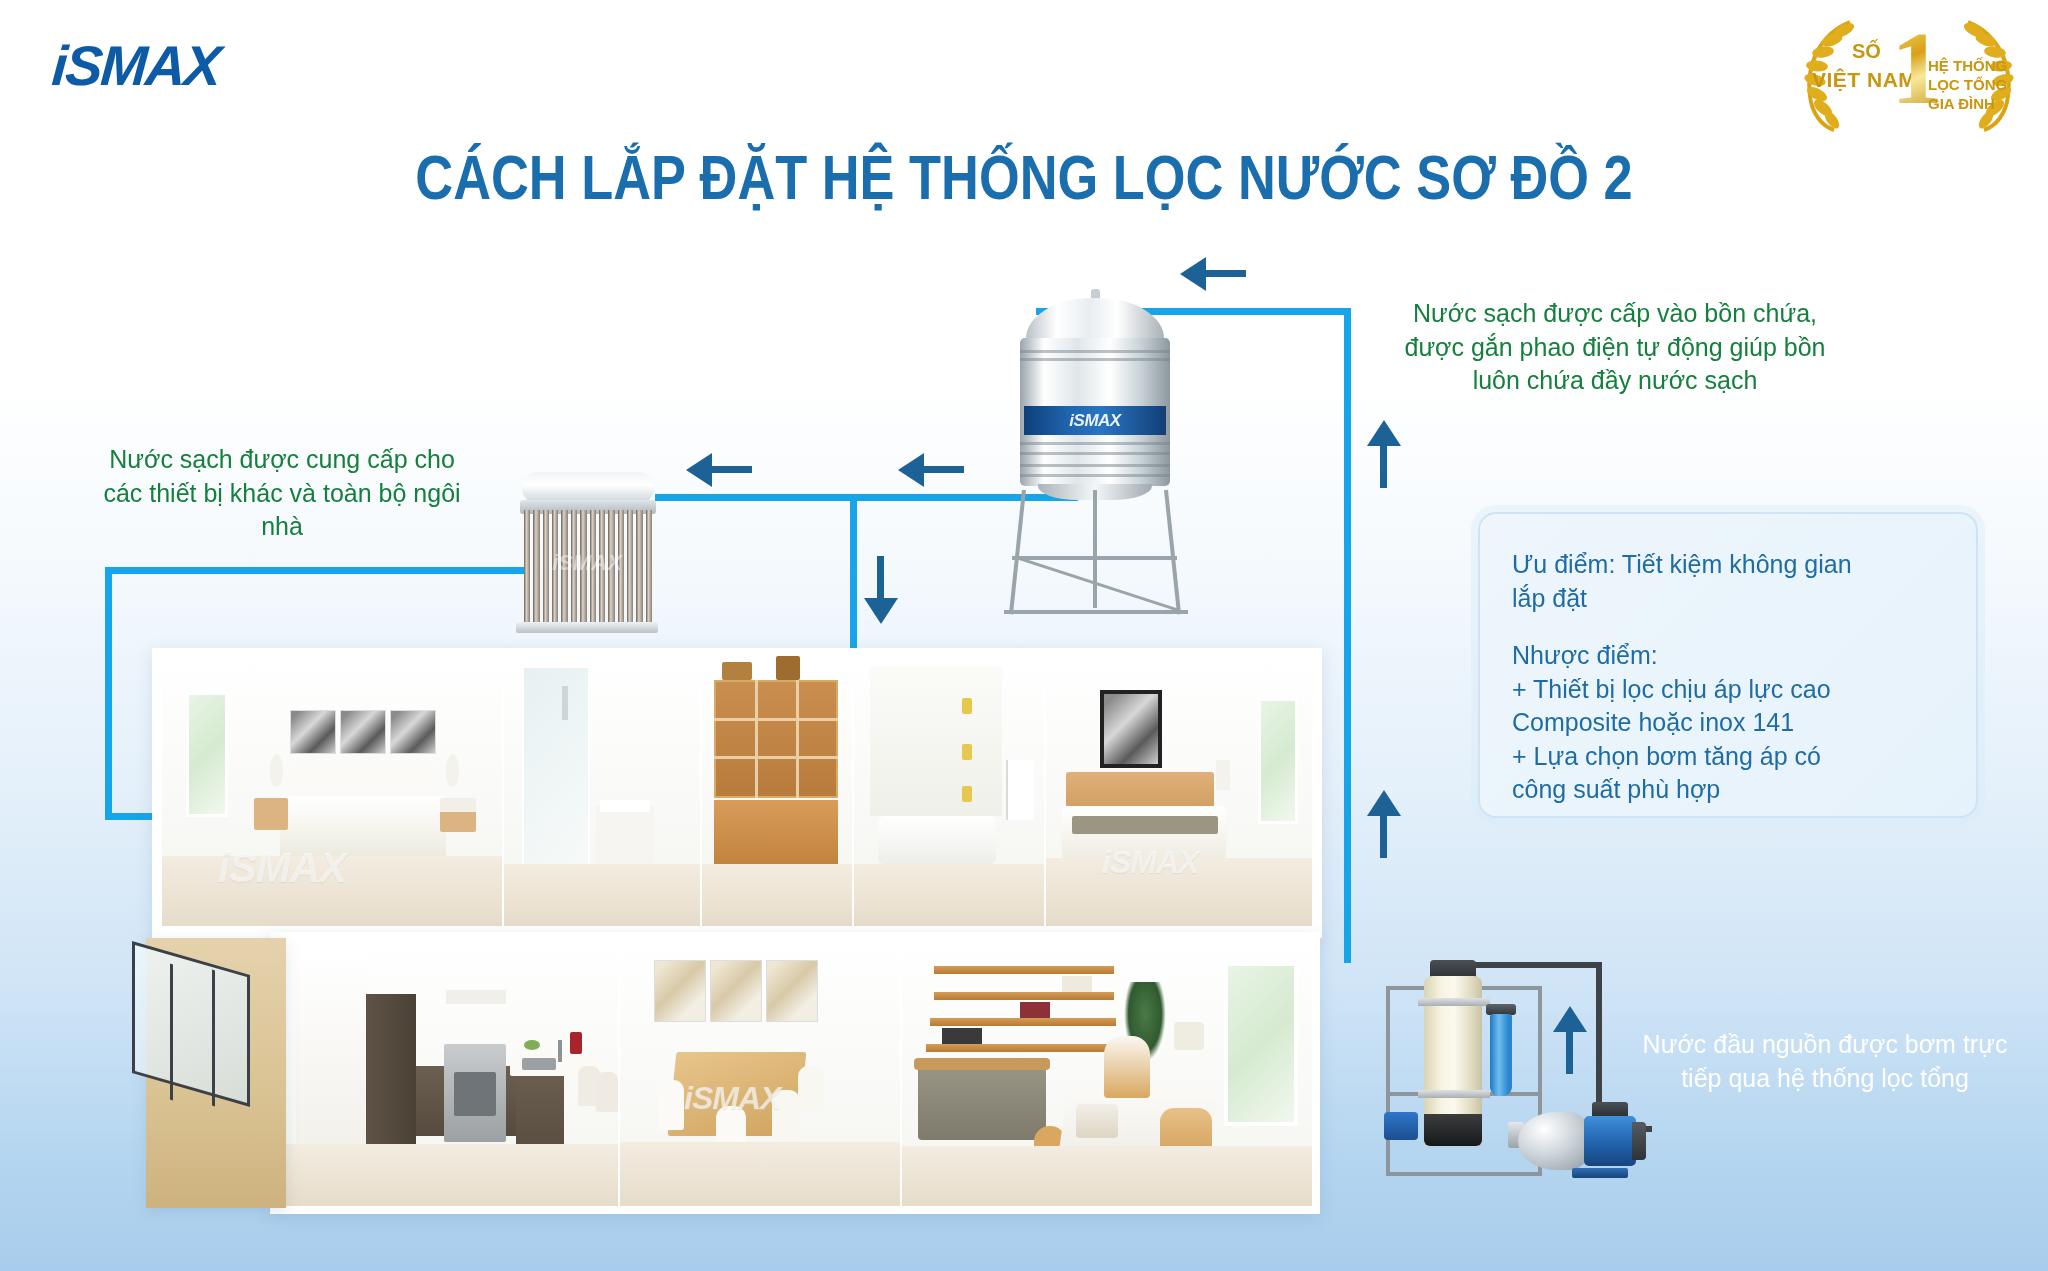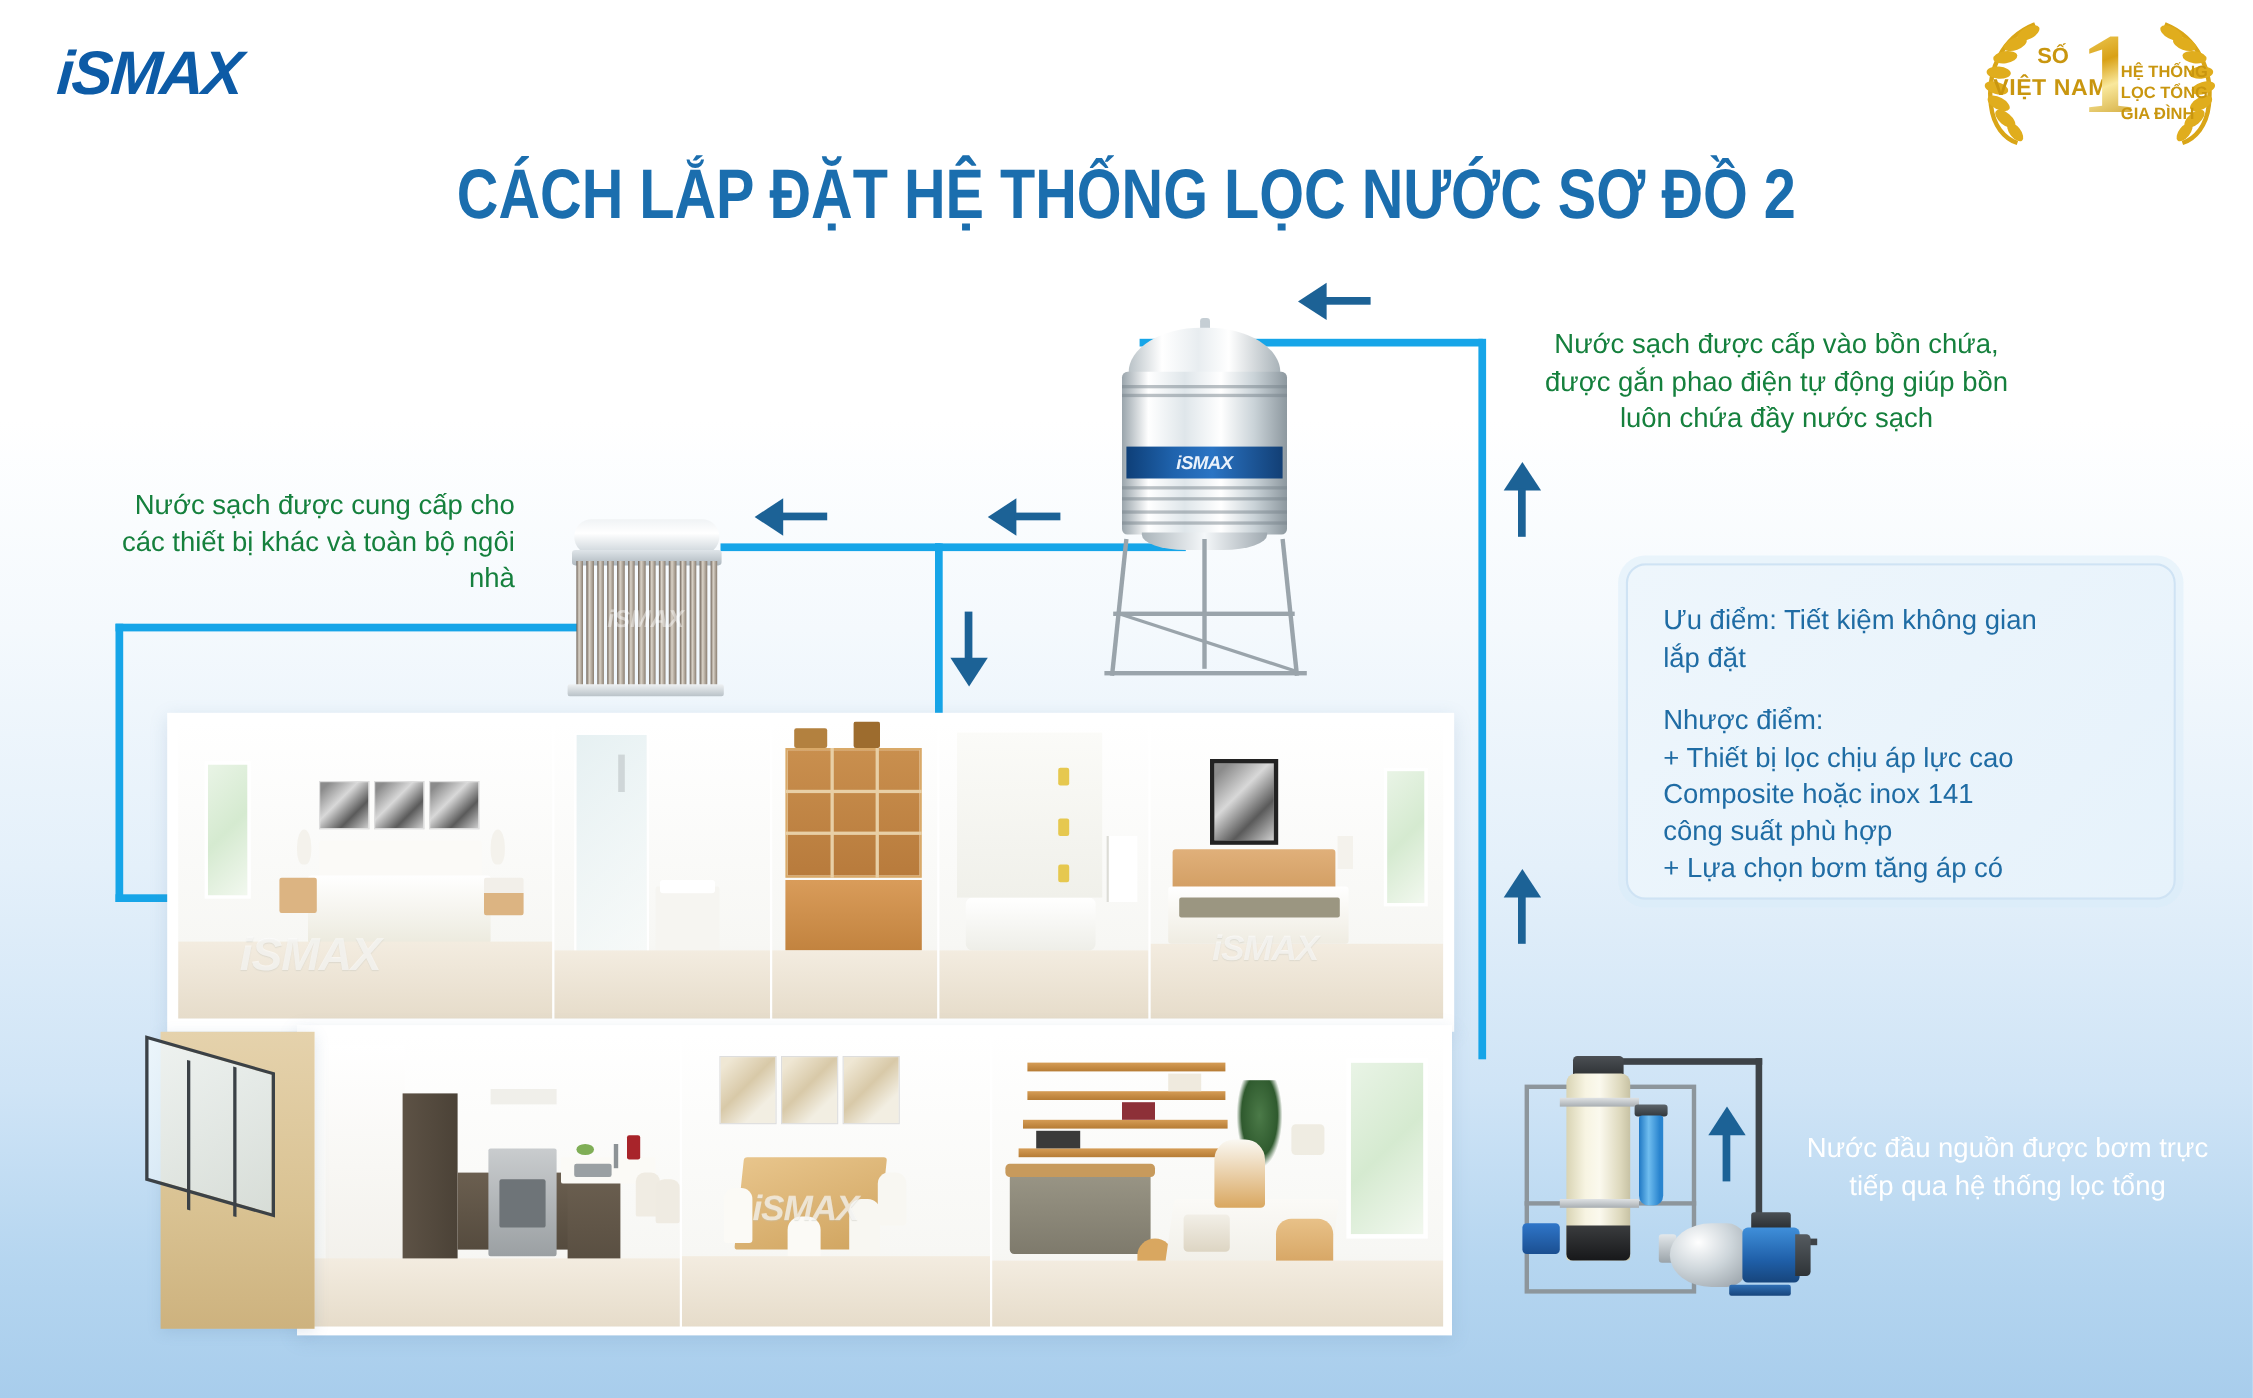--- a/index.html
+++ b/index.html
@@ -41,21 +41,21 @@
     -webkit-background-clip: text; background-clip: text; color: transparent;
     font-family: "Liberation Serif", serif;
   }
   .badge-so   { position: absolute; left: 58px; top: 32px; font-size: 20px; font-weight: bold; color: #c9960f; }
   .badge-vn   { position: absolute; left: 18px; top: 60px; font-size: 21px; font-weight: bold; color: #c9960f; letter-spacing: 0.5px;}
   .badge-right{ position: absolute; left: 134px; top: 48px; font-size: 15px; font-weight: bold; color: #c9960f; line-height: 1.28; }
 
   
   .callout { position: absolute; color: #15803d; font-size: 25px; line-height: 1.34; font-weight: 500; }
   #callout-tank   { left: 1380px; top: 297px; width: 470px; text-align: center; }
-  #callout-left   { left: 96px;  top: 443px; width: 372px; text-align: right; }
+  #callout-left   { left: 96px;  top: 443px; width: 372px; text-align: center; }
   #callout-source { left: 1630px; top: 1028px; width: 390px; text-align: center; color: #ffffff; }
 
   
   #info-box {
     position: absolute; left: 1478px; top: 512px; width: 500px; height: 306px;
     background: linear-gradient(135deg,#eef6fc 0%, #e6f2fb 100%);
     border: 2px solid #cfe3f4; border-radius: 18px;
     box-shadow: 0 0 0 7px rgba(214,234,249,0.45);
     padding: 34px 30px 0 32px;
   }
@@ -233,22 +233,22 @@
 <div class="callout" id="callout-left">Nước sạch được cung cấp cho các thiết bị khác và toàn bộ ngôi nhà</div>
 <div class="callout" id="callout-source">Nước đầu nguồn được bơm trực tiếp qua hệ thống lọc tổng</div>
 
 <div id="info-box">
   <div class="ln">Ưu điểm:  Tiết kiệm không gian</div>
   <div class="ln">lắp đặt</div>
   <div class="gap"></div>
   <div class="ln">Nhược điểm:</div>
   <div class="ln">+ Thiết bị lọc chịu áp lực cao</div>
   <div class="ln">Composite hoặc inox 141</div>
+  <div class="ln">+ Lựa chọn bơm tăng áp có</div>
   <div class="ln">công suất phù hợp</div>
-  <div class="ln">+ Lựa chọn bơm tăng áp có</div>
 </div>
 
 <div class="pipe pipe-v" style="left:1344px; top:308px; height:655px;"></div>
 <div class="pipe pipe-h" style="left:1036px; top:308px; width:312px;"></div>
 <div class="pipe pipe-h" style="left:1380px; top:957px; width:0px;"></div>
 
 <div class="pipe pipe-h" style="left:850px; top:494px; width:228px;"></div>
 <div class="pipe pipe-v" style="left:850px; top:494px; height:166px;"></div>
 <div class="pipe pipe-h" style="left:200px; top:656px; width:657px;"></div>
 

